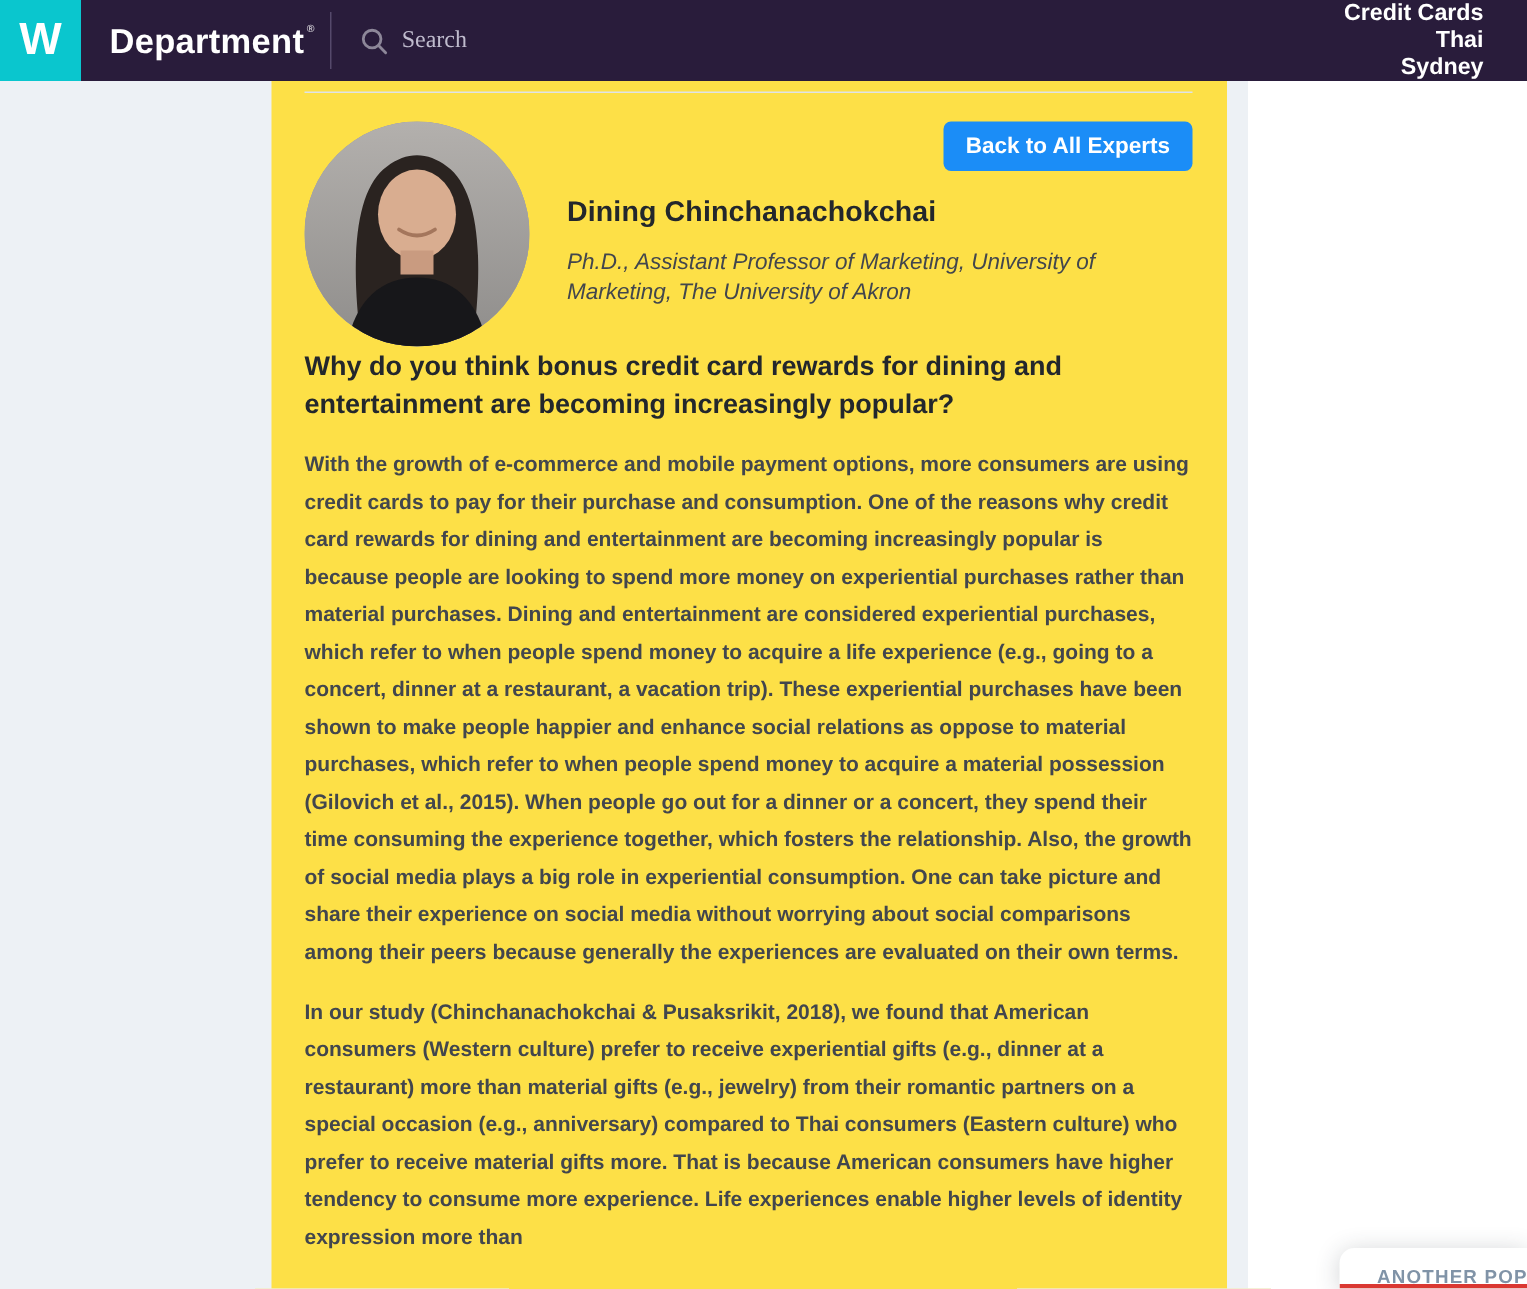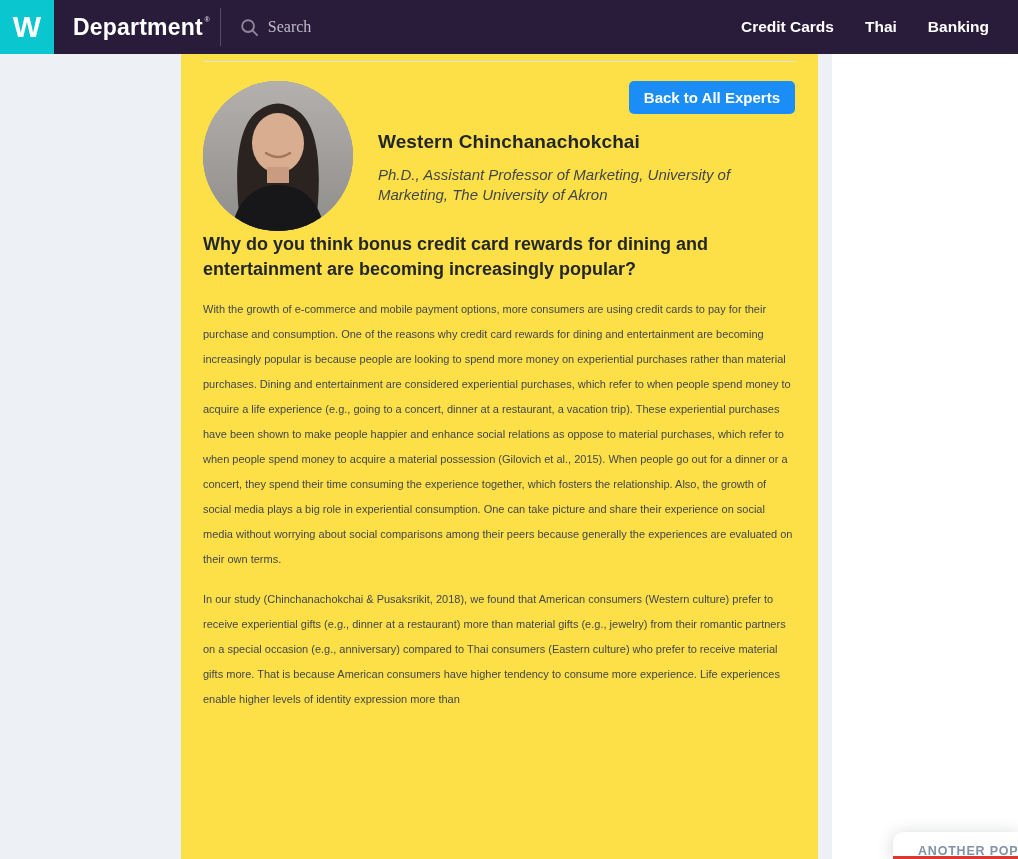--- a/index.html
+++ b/index.html
@@ -43,22 +43,22 @@
     display: flex; align-items: center; margin-left: 19px; flex: 1 1 auto;
   }
   .search-icon { width: 19px; height: 19px; flex: 0 0 auto; }
   .search-input {
     background: transparent; border: none; outline: none;
     color: #eab308; font-size: 16px; font-family: Liberation Serif, serif;
     margin-left: 9px; width: 320px;
   }
   .search-input::placeholder { color: #bfbbcd; opacity: 1; }
   .nav-links {
-    display: flex; align-items: flex-end; gap: 31px;
-    margin-left: auto; padding-right: 29px;
+    display: flex; align-items: flex-end; 
+    margin-left: auto; padding-right: 29px; flex-direction: column;
   }
   .nav-link {
     color: #ffffff; font-weight: bold; font-size: 15.5px;
     text-decoration: none; cursor: pointer; white-space: nowrap;
   }
 
   
   .page {
     position: relative;
     width: 100%; height: 805px;
@@ -99,22 +99,23 @@
     padding: 8px 15px; cursor: pointer;
   }
 
   
   .question {
     font-size: 18px; font-weight: bold; color: #23272c;
     line-height: 25px;
   }
   .answer-para {
     margin-top: 15px;
-    font-size: 11px; color: #42464d;
+    font-size: 14px; color: #42464d;
     line-height: 25px;
+    font-weight: bold;
   }
 
   
   .popup-card {
     position: fixed; right: 0; bottom: 0;
     width: 125px; height: 27px;
     background: #ffffff;
     border-radius: 10px 0 0 0;
     box-shadow: 0 2px 16px rgba(40,50,60,0.22);
     z-index: 30; cursor: pointer;
@@ -146,21 +147,21 @@
   <div class="search-wrap">
     <svg class="search-icon" viewBox="0 0 20 20">
       <circle cx="8.5" cy="8.5" r="6.2" fill="none" stroke="#8d8799" stroke-width="2"></circle>
       <line x1="13.2" y1="13.2" x2="18" y2="18" stroke="#8d8799" stroke-width="2" stroke-linecap="round"></line>
     </svg>
     <input class="search-input" type="text" placeholder="Search" style="">
   </div>
   <nav class="nav-links">
     <a class="nav-link">Credit Cards</a>
     <a class="nav-link">Thai</a>
-    <a class="nav-link">Banking</a>
+    <a class="nav-link">Sydney</a>
   </nav>
 </header>
 
 <div class="page">
   <div class="left-gutter"></div>
 
   <main class="content-card">
     <hr class="top-divider">
 
     <section class="profile-row">
@@ -183,21 +184,21 @@
 
           <path d="M28 150 C34 118 52 104 75 104 C98 104 116 118 122 150 Z" fill="#17171a"></path>
 
           <path d="M63 72 Q75 80 87 72" stroke="#a4765c" stroke-width="2.5" fill="none" stroke-linecap="round"></path>
         </svg>
       </div>
 
       <button class="back-btn">Back to All Experts</button>
 
       <div class="profile-info">
-        <h1 class="expert-name">Western Chinchanachokchai</h1>
+        <h1 class="expert-name">Dining Chinchanachokchai</h1>
         <p class="expert-title">Ph.D., Assistant Professor of Marketing, University of Marketing, The University of Akron</p>
       </div>
     </section>
 
     <h2 class="question">Why do you think bonus credit card rewards for dining and entertainment are becoming increasingly popular?</h2>
 
     <p class="answer-para">With the growth of e-commerce and mobile payment options, more consumers are using credit cards to pay for their purchase and consumption. One of the reasons why credit card rewards for dining and entertainment are becoming increasingly popular is because people are looking to spend more money on experiential purchases rather than material purchases. Dining and entertainment are considered experiential purchases, which refer to when people spend money to acquire a life experience (e.g., going to a concert, dinner at a restaurant, a vacation trip). These experiential purchases have been shown to make people happier and enhance social relations as oppose to material purchases, which refer to when people spend money to acquire a material possession (Gilovich et al., 2015). When people go out for a dinner or a concert, they spend their time consuming the experience together, which fosters the relationship. Also, the growth of social media plays a big role in experiential consumption. One can take picture and share their experience on social media without worrying about social comparisons among their peers because generally the experiences are evaluated on their own terms.</p>
 
     <p class="answer-para">In our study (Chinchanachokchai &amp; Pusaksrikit, 2018), we found that American consumers (Western culture) prefer to receive experiential gifts (e.g., dinner at a restaurant) more than material gifts (e.g., jewelry) from their romantic partners on a special occasion (e.g., anniversary) compared to Thai consumers (Eastern culture) who prefer to receive material gifts more. That is because American consumers have higher tendency to consume more experience. Life experiences enable higher levels of identity expression more than</p>
   </main>

